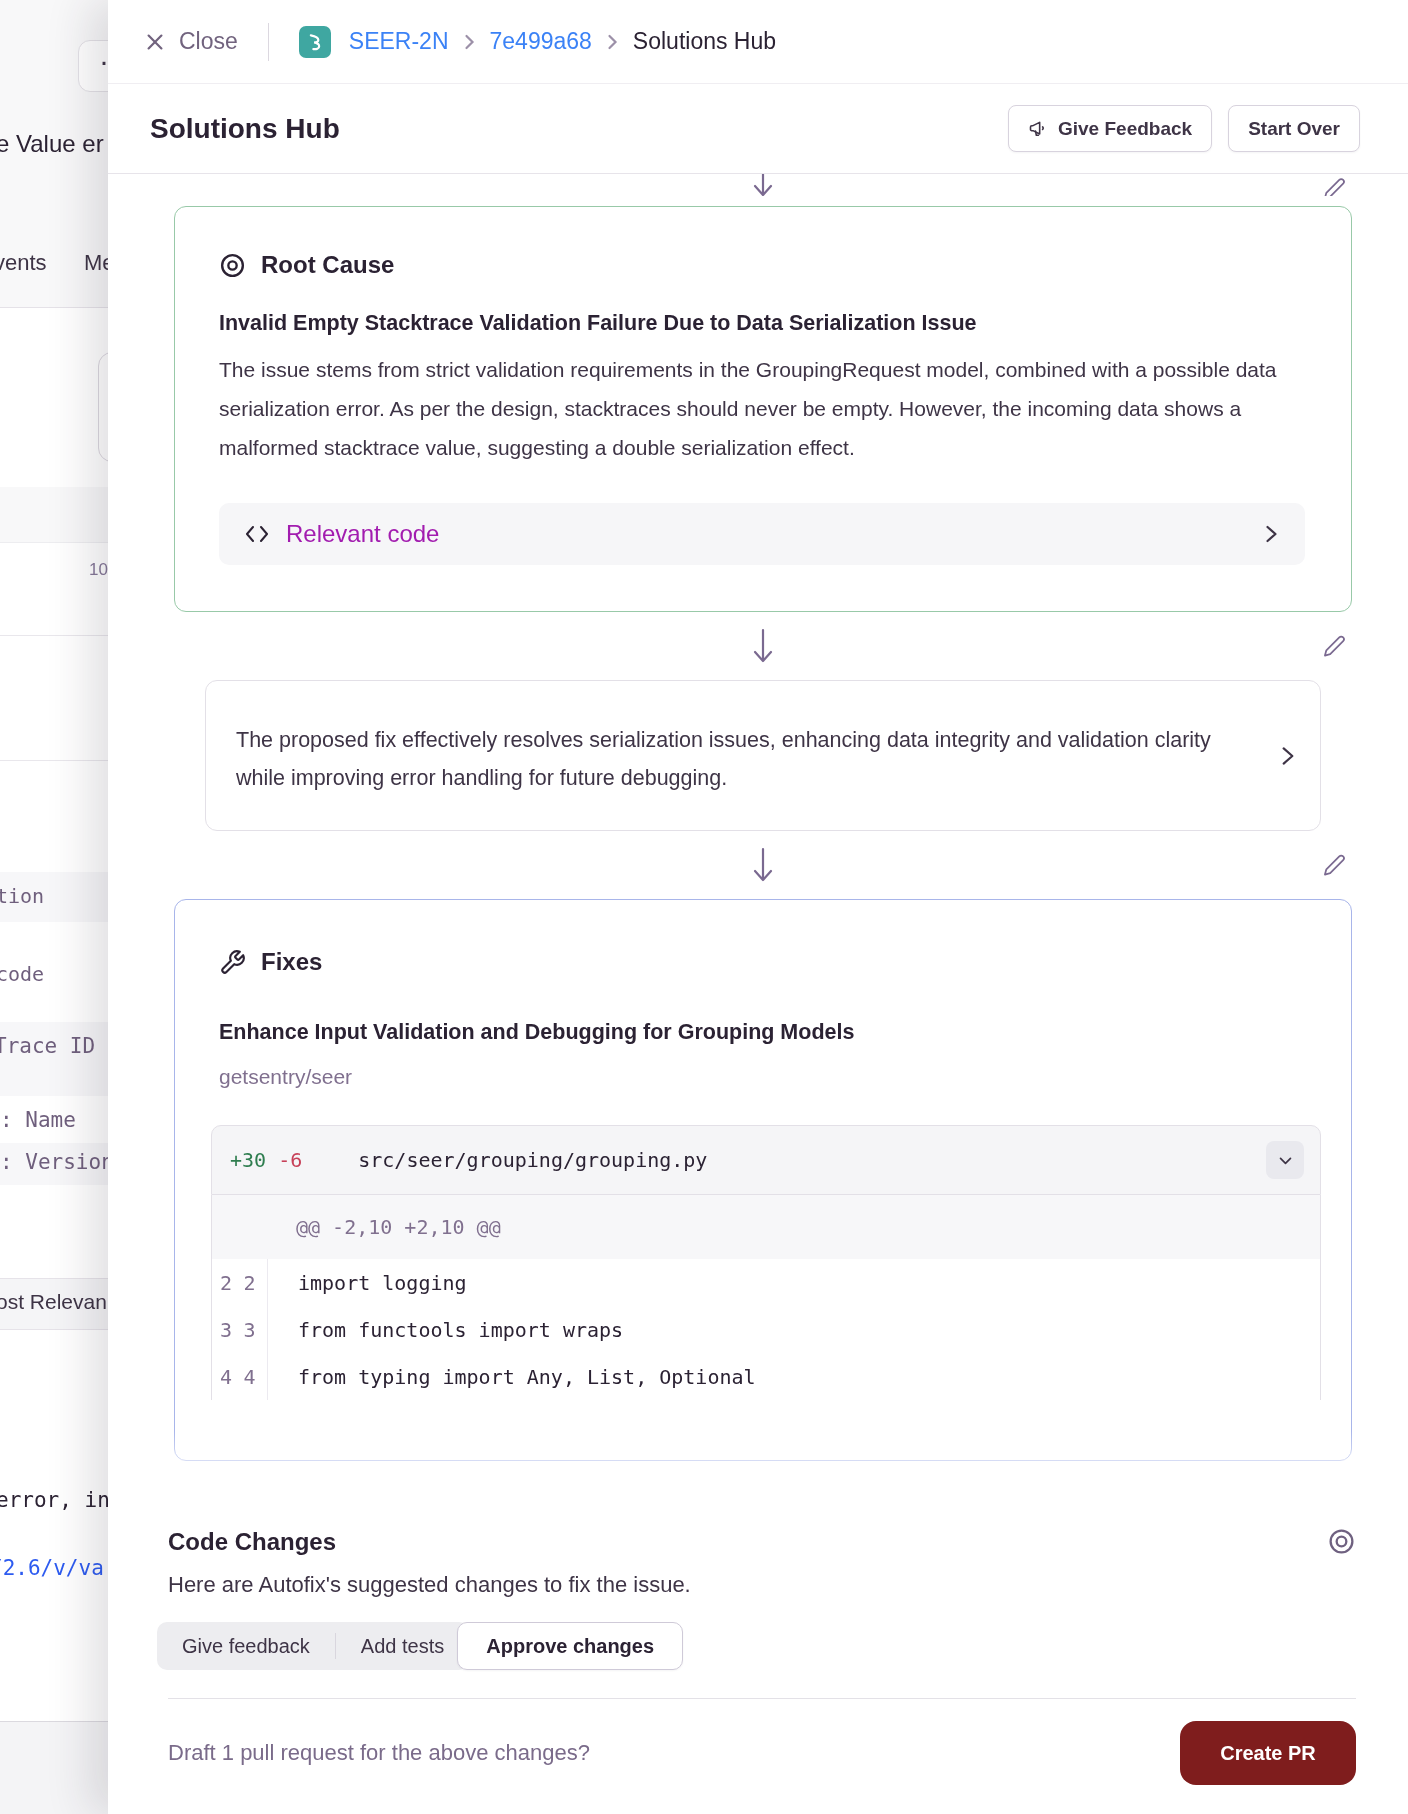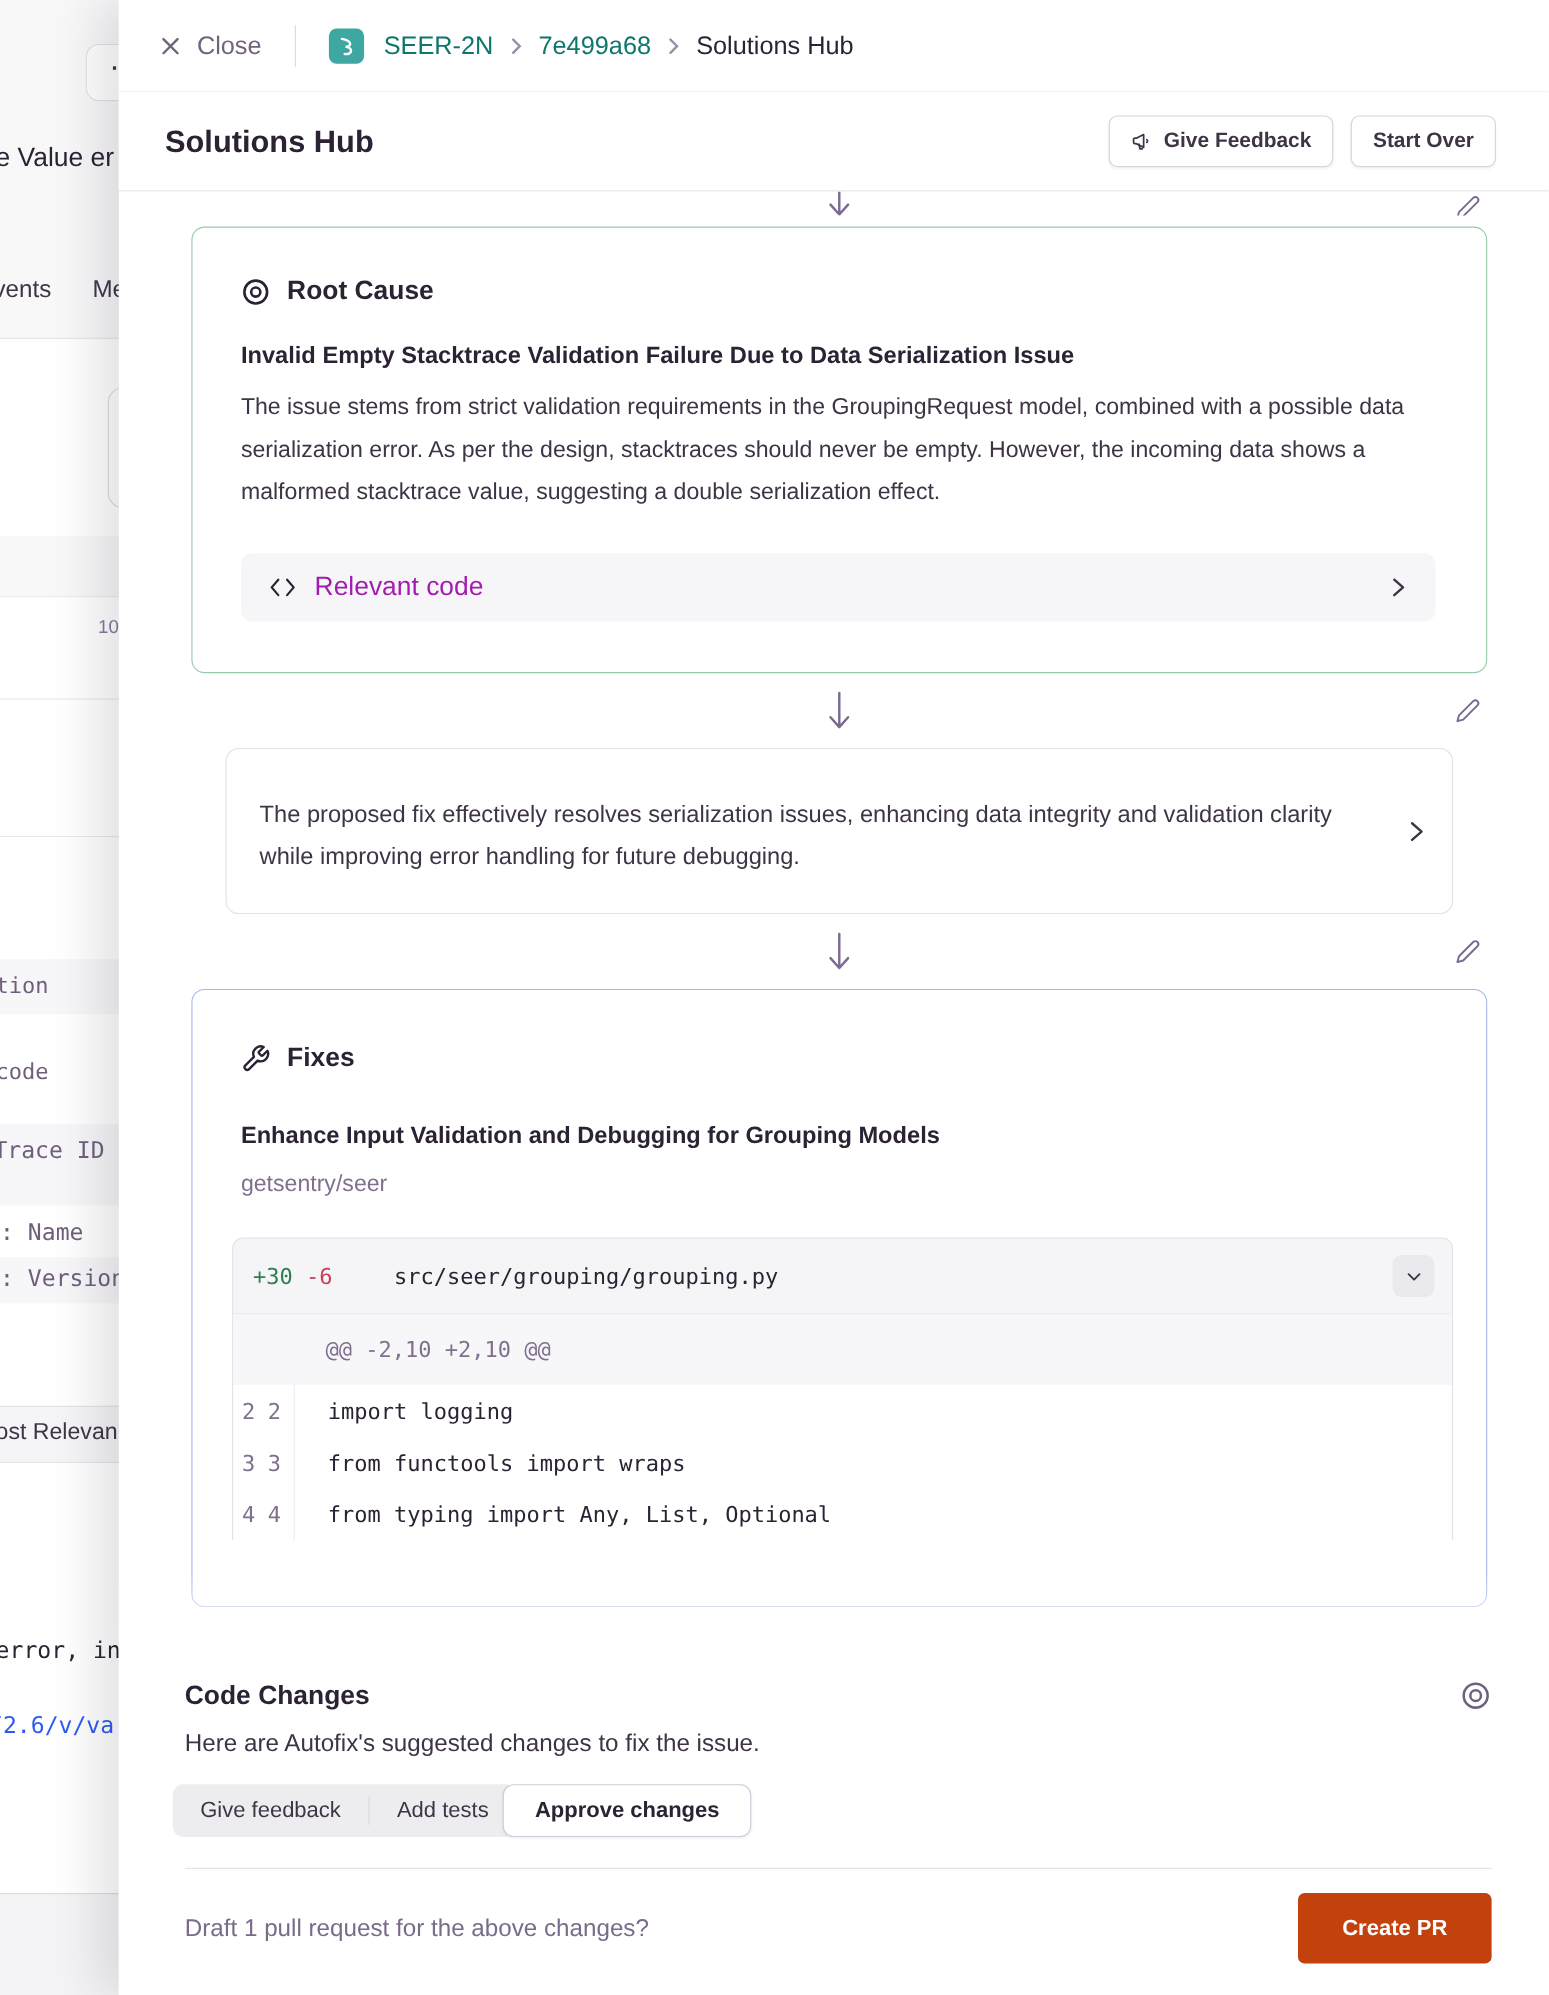--- a/index.html
+++ b/index.html
@@ -35,21 +35,21 @@
   .bg-bottom { position:absolute; left:0; top:1721px; width:110px; height:93px; background:#f4f4f6; border-top:1px solid #dbd9df; }
 
   
   .overlay { position:absolute; left:108px; top:0; width:1300px; height:1814px; background:#fff; box-shadow:-18px 0 42px rgba(43,34,51,0.14); display:flex; flex-direction:column; }
 
   .topbar { height:84px; flex:0 0 84px; display:flex; align-items:center; padding-left:36px; border-bottom:1px solid #f0eef2; background:#fff; }
   .close-btn { display:flex; align-items:center; gap:13px; background:none; border:none; cursor:pointer; color:#71637e; font-family:inherit; font-size:23px; }
   .tb-divider { width:1px; height:38px; background:#dcd8e0; margin:0 30px; }
   .crumbs { display:flex; align-items:center; gap:14px; font-size:23px; }
   .seer-logo { width:32px; height:32px; border-radius:7px; background:#3fa7a1; display:flex; align-items:center; justify-content:center; margin-right:4px; }
-  .crumb-link { color:#0f766e; text-decoration:none; }
+  .crumb-link { color:#3b82f6; text-decoration:none; }
   .crumb-sep { color:#9c90a8; display:flex; }
   .crumb-current { color:#2b2233; }
 
   .hdr { height:90px; flex:0 0 90px; display:flex; align-items:center; justify-content:space-between; padding:0 48px 0 42px; border-bottom:1px solid #e7e4ea; background:#fff; }
   .hdr h1 { font-size:28px; font-weight:700; color:#2b2233; }
   .hdr-buttons { display:flex; gap:16px; }
   .btn { display:flex; align-items:center; gap:10px; height:47px; padding:0 19px; background:#fff; border:1px solid #d8d3de; border-radius:8px; font-family:inherit; font-size:19px; font-weight:600; color:#3e3446; cursor:pointer; box-shadow:0 1px 2px rgba(43,34,51,0.05); }
 
   .content { position:relative; flex:1 1 auto; overflow:hidden; padding:0 56px 0 66px; }
   .flow-row { position:relative; height:68px; display:flex; align-items:center; justify-content:center; }
@@ -98,21 +98,21 @@
   .target-icon { color:#6f6180; display:flex; }
   .f-sub { margin-top:16px; font-size:22px; color:#3e3446; }
   .seg { margin-top:24px; margin-left:-11px; display:flex; align-items:center; }
   .seg-bg { display:flex; align-items:center; background:#ededf0; border-radius:10px; height:48px; }
   .seg-btn { border:none; background:none; font-family:inherit; font-size:20px; font-weight:500; color:#3e3446; padding:0 25px; height:48px; cursor:pointer; }
   .seg-div { width:1px; height:26px; background:#d9d6de; }
   .seg-selected { margin-left:-12px; z-index:1; background:#fff; border:1px solid #cfcad8; border-radius:10px; height:48px; padding:0 28px; font-family:inherit; font-size:20px; font-weight:700; color:#2b2233; cursor:pointer; box-shadow:0 1px 2px rgba(43,34,51,0.05); }
   .f-divider { margin-top:28px; border-top:1px solid #e3e1e7; }
   .f-bottom { display:flex; align-items:center; justify-content:space-between; padding-top:22px;gap:15px; }
   .f-question { font-size:22px; color:#7a6b8a; }
-  .create-pr { width:176px; height:64px; border:none; border-radius:6px; background:#c2410c; color:#fff; font-family:inherit; font-size:20px; font-weight:700; cursor:pointer; }
+  .create-pr { width:176px; height:64px; border:none; border-radius:16px; background:#7f1d1d; color:#fff; font-family:inherit; font-size:20px; font-weight:700; cursor:pointer; }
   svg { display:block; }
 </style>
 </head>
 <body>
 
 <div class="stage">
 
   <div class="bg">
     <div class="bg-top"></div>
     <div class="bg-dots-btn">··</div>

